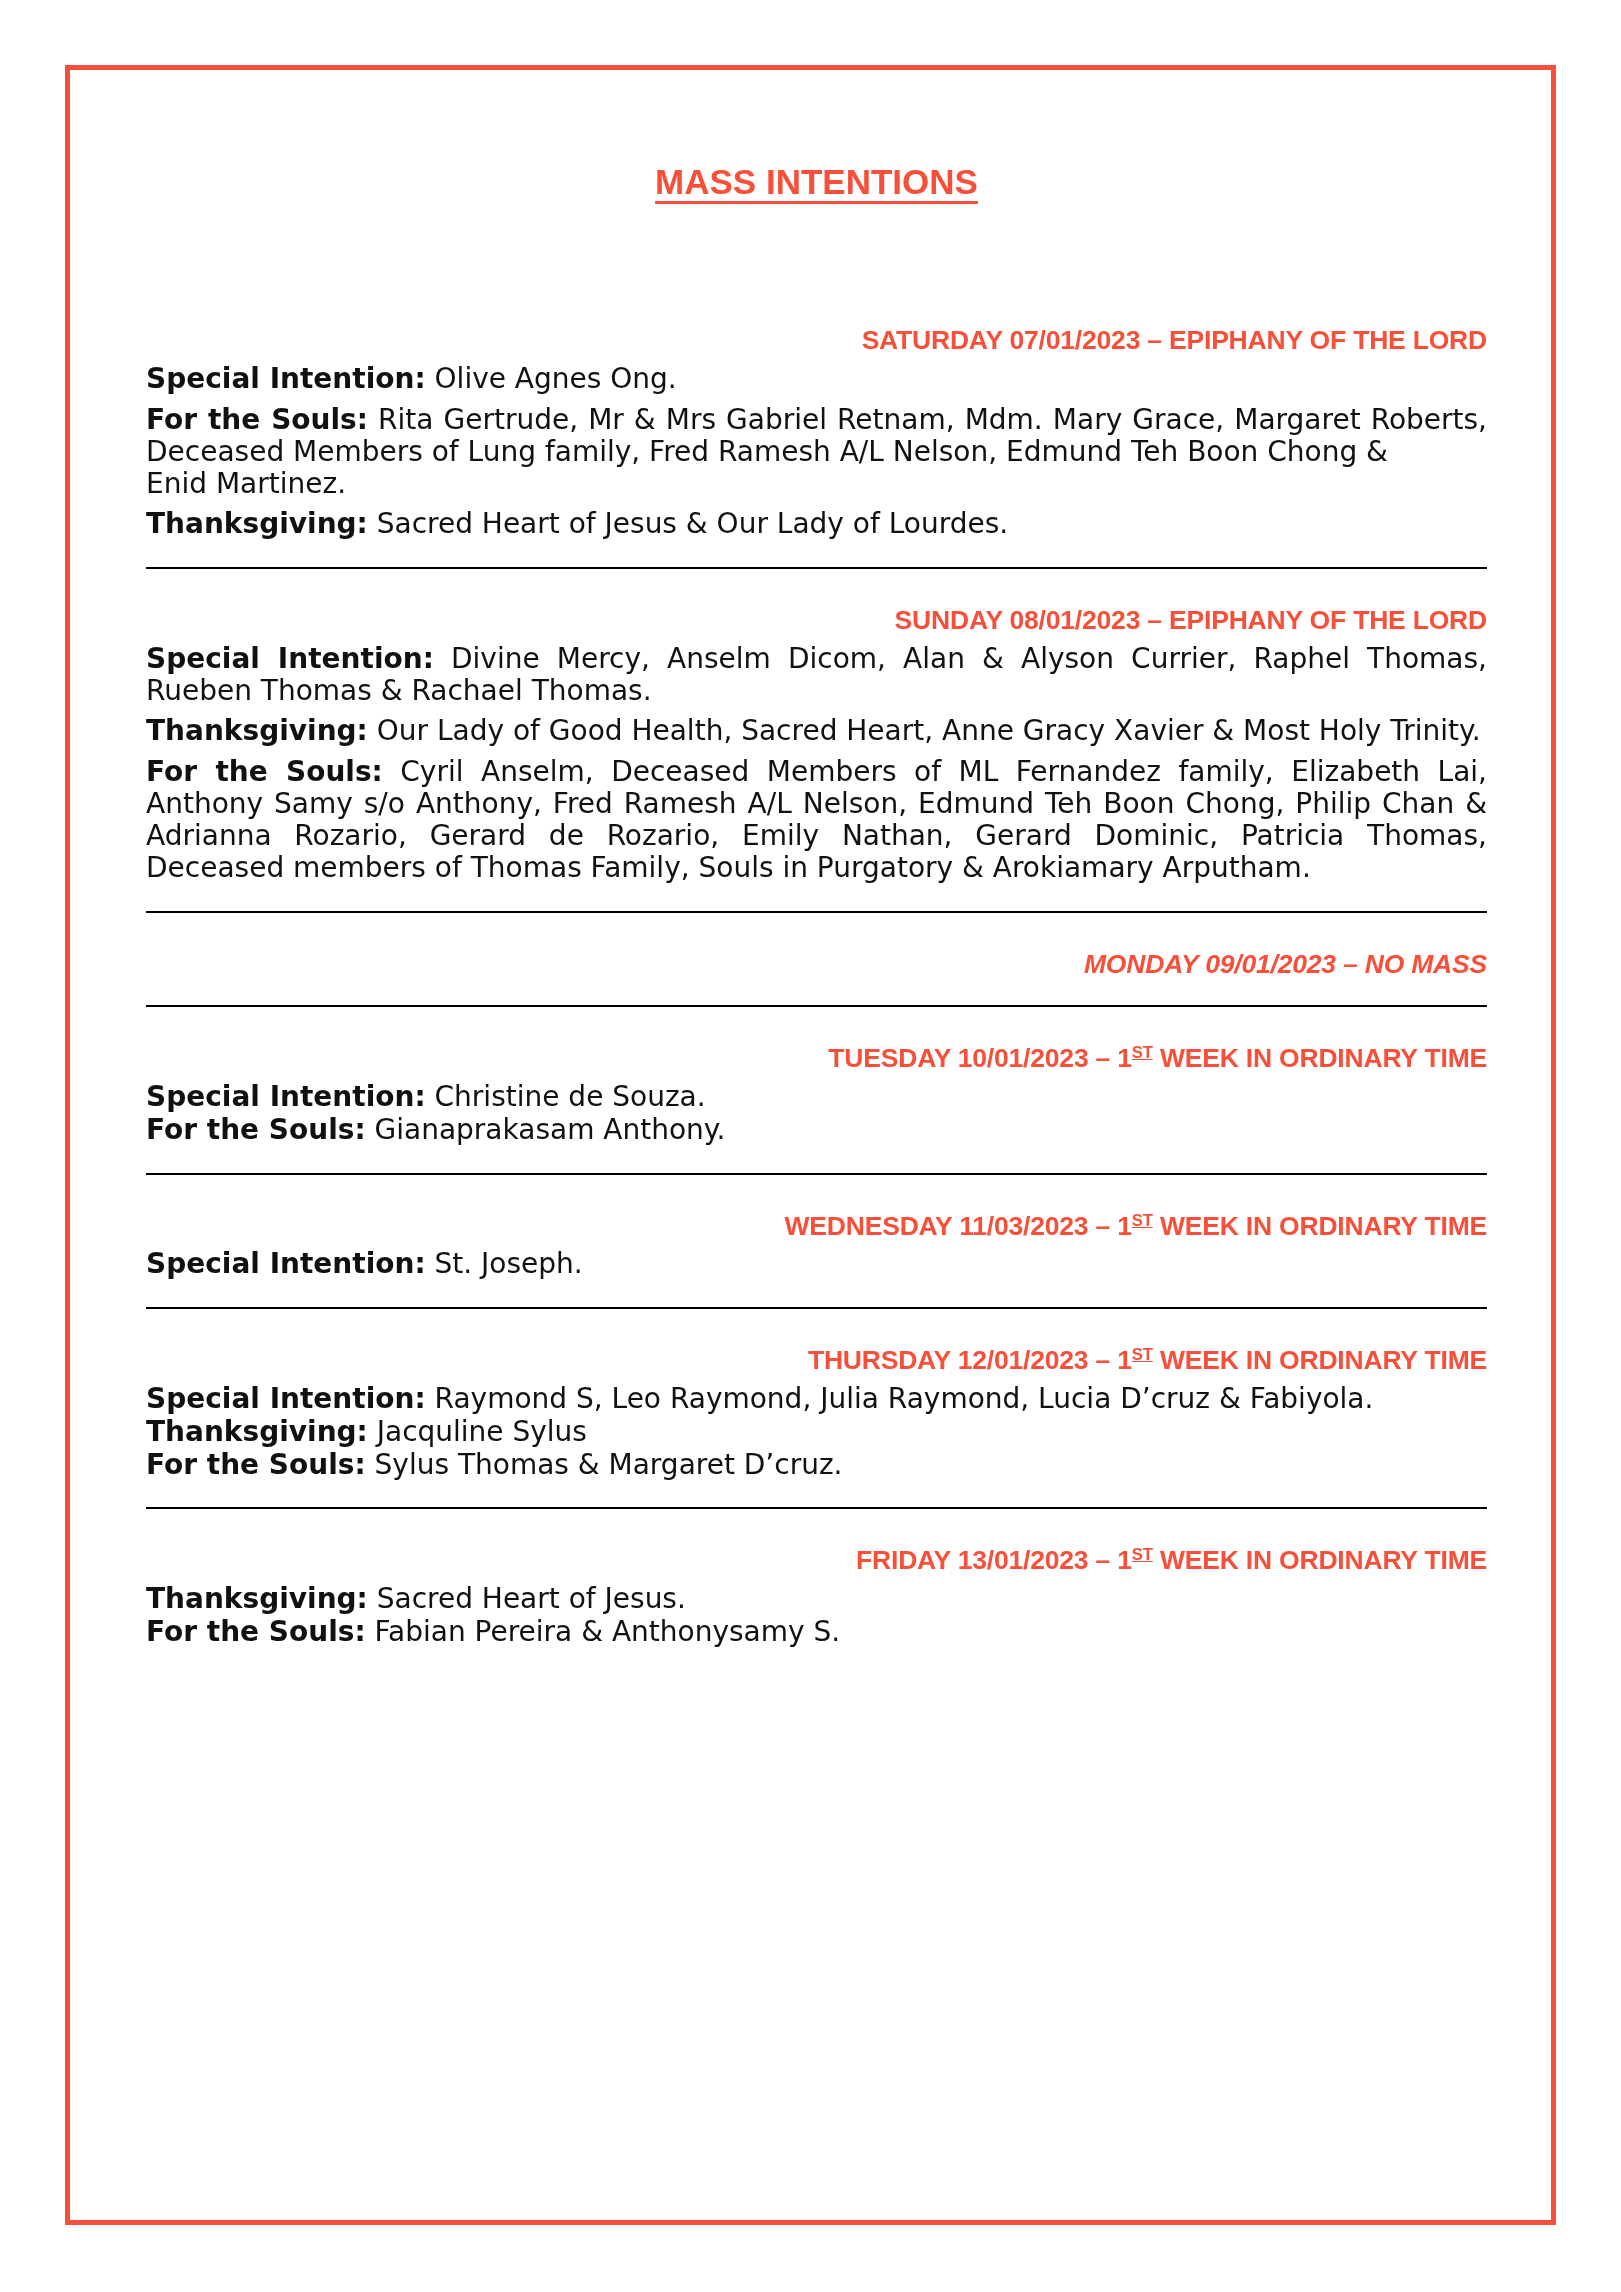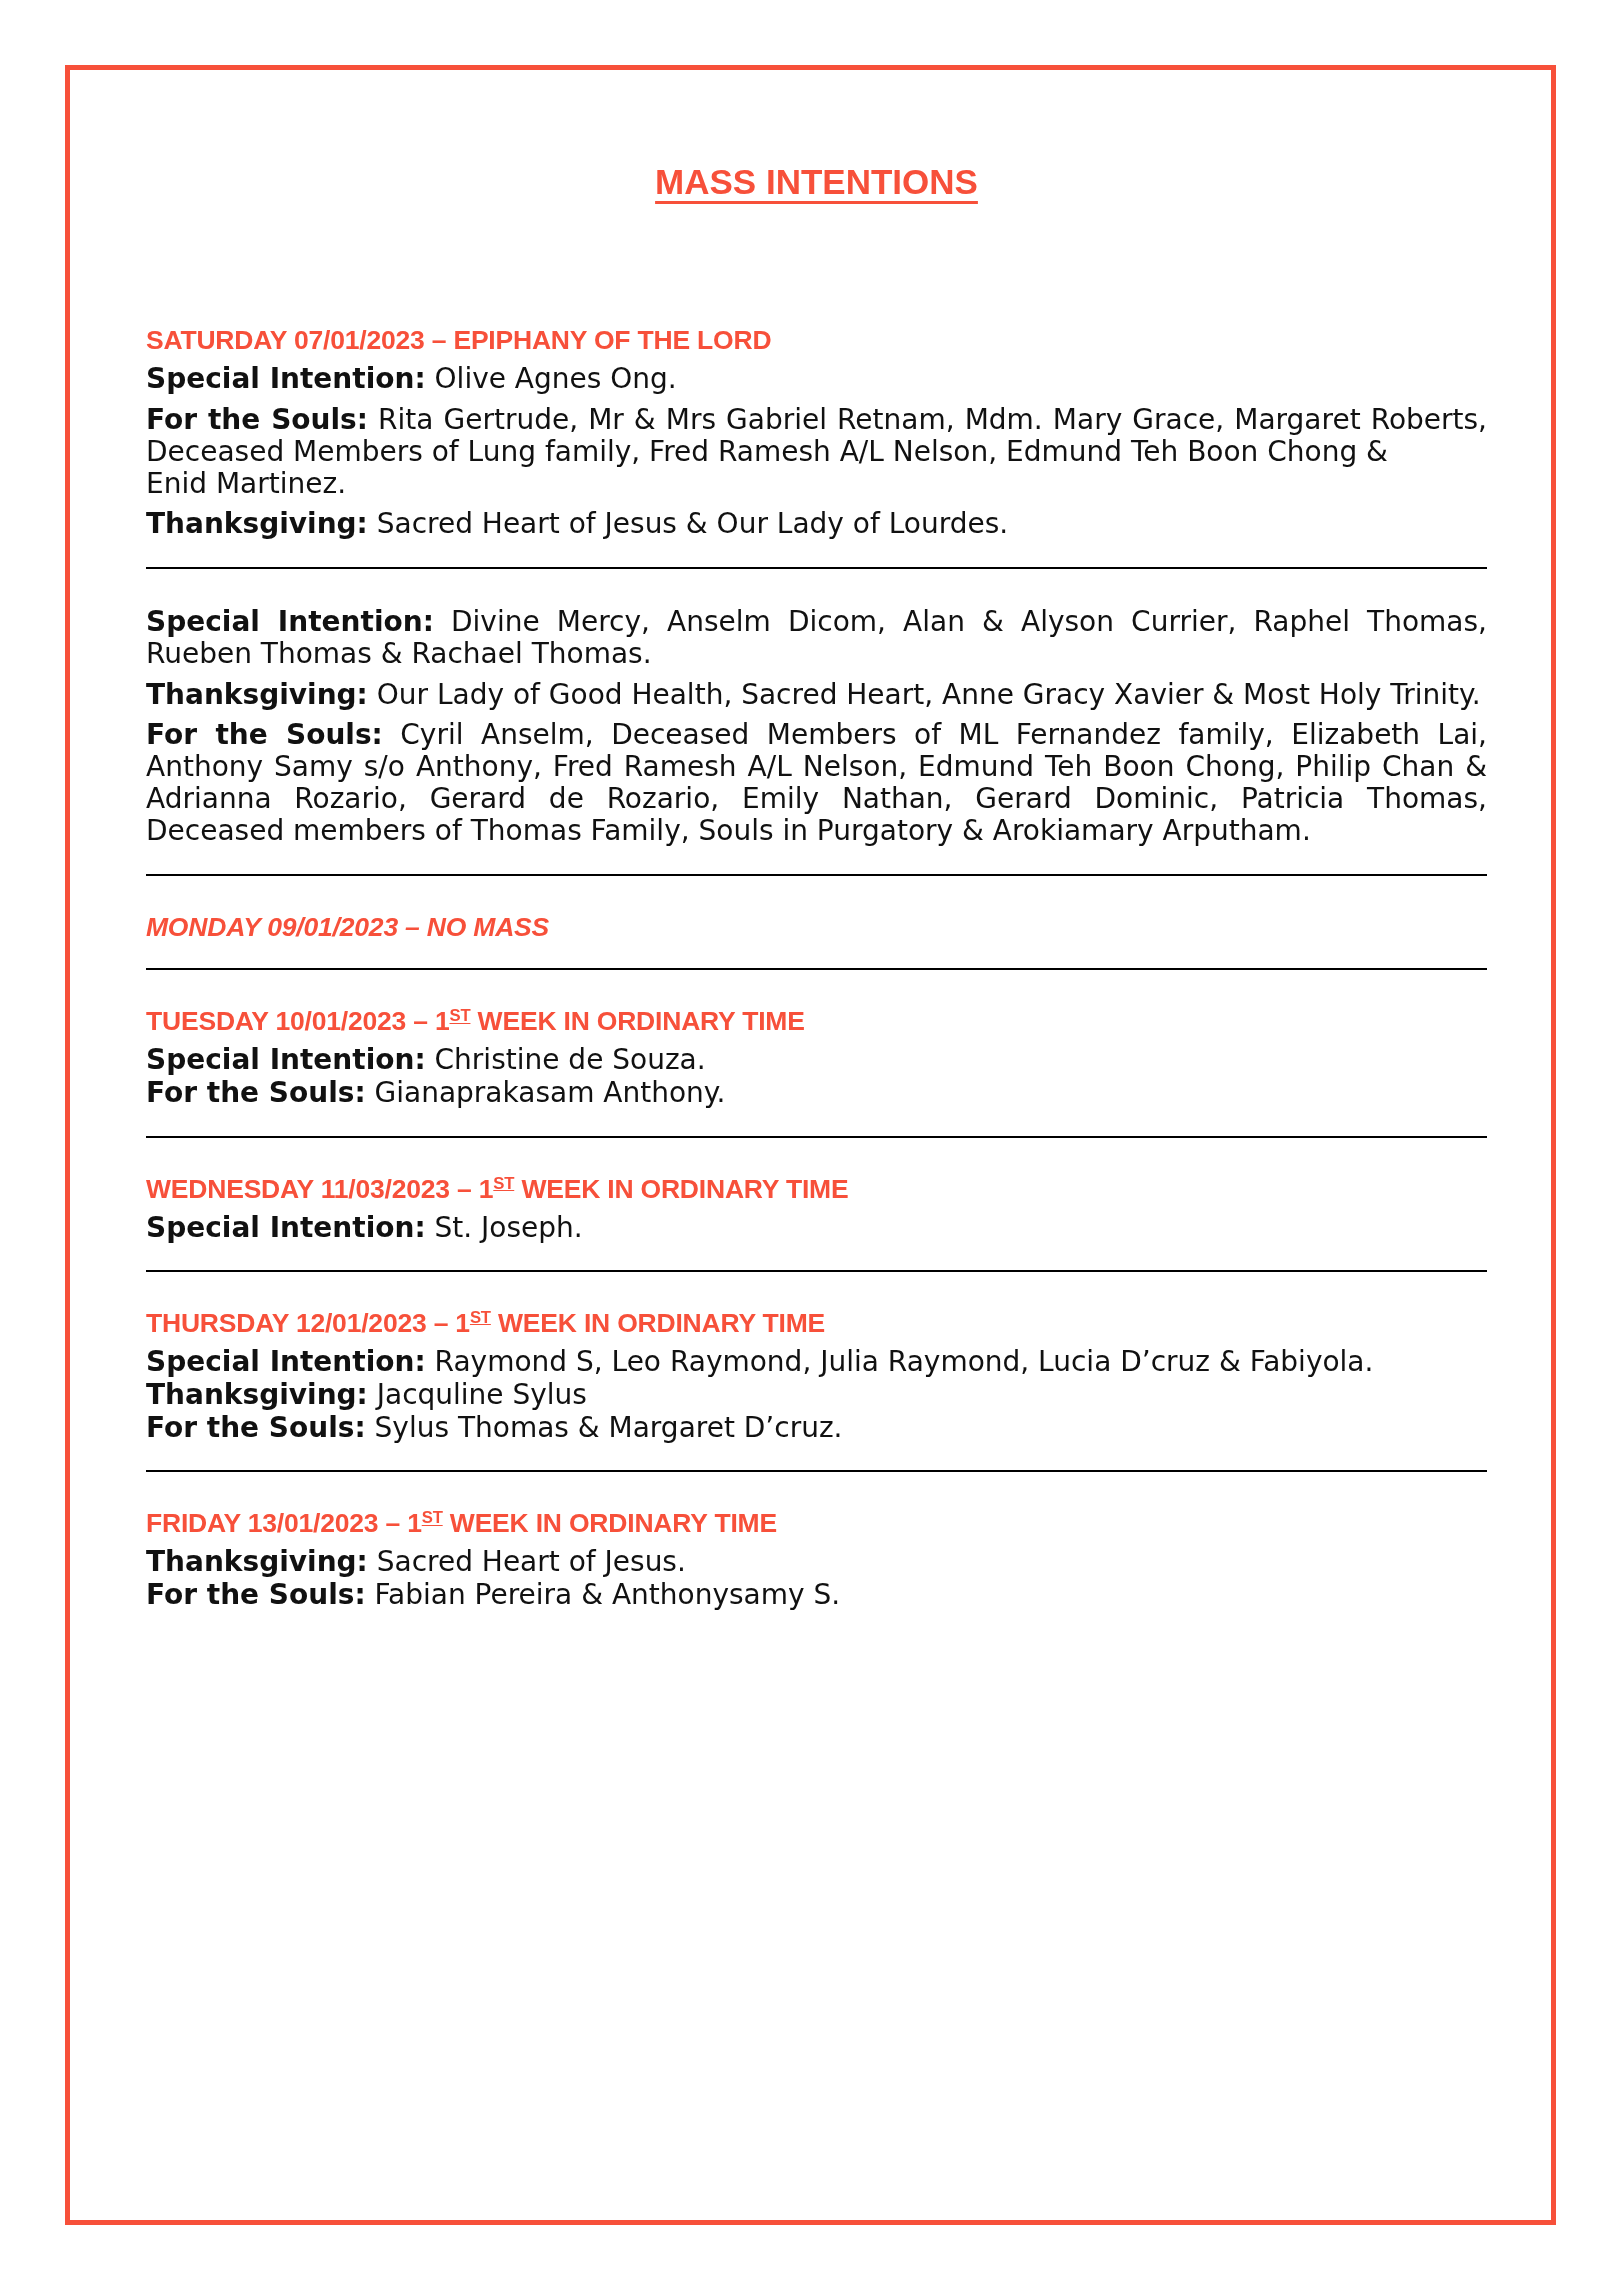--- a/index.html
+++ b/index.html
@@ -38,20 +38,21 @@
   }
   .section { margin: 0; }
   .heading {
     margin: 0 0 7.8px 0;
     font-family: "Liberation Sans", sans-serif;
     font-size: 26.5px;
     line-height: 29px;
     font-weight: bold;
     color: var(--accent);
     letter-spacing: -0.2px;
+    text-align: right;
   }
   .heading.italic { font-style: italic; }
   .h-sup {
     font-size: 16.7px;
     vertical-align: 8.8px;
     line-height: 0;
     text-decoration: underline;
   }
   .entry {
     margin: 0 0 8.8px 0;
@@ -82,20 +83,21 @@
   <section class="section">
     <h2 class="heading"><span class="h-pre">SATURDAY 07/01/2023 – EPIPHANY OF THE LORD</span><sup class="h-sup"></sup><span class="h-post"></span></h2>
     <p class="entry"><strong class="label">Special Intention:</strong><span class="text"> Olive Agnes Ong.</span></p>
         <p class="entry"><strong class="label">For the Souls:</strong><span class="text"> Rita Gertrude, Mr &amp; Mrs Gabriel Retnam, Mdm. Mary Grace, Margaret Roberts, Deceased Members of Lung family, Fred Ramesh A/L Nelson, Edmund Teh Boon Chong &amp;
 Enid Martinez.</span></p>
         <p class="entry"><strong class="label">Thanksgiving:</strong><span class="text"> Sacred Heart of Jesus &amp; Our Lady of Lourdes.</span></p>
     <hr class="divider">
   </section>
 
   <section class="section">
+    <h2 class="heading"><span class="h-pre">SUNDAY 08/01/2023 – EPIPHANY OF THE LORD</span><sup class="h-sup"></sup><span class="h-post"></span></h2>
     <p class="entry"><strong class="label">Special Intention:</strong><span class="text"> Divine Mercy, Anselm Dicom, Alan &amp; Alyson Currier, Raphel Thomas, Rueben Thomas &amp; Rachael Thomas.</span></p>
         <p class="entry"><strong class="label">Thanksgiving:</strong><span class="text"> Our Lady of Good Health, Sacred Heart, Anne Gracy Xavier &amp; Most Holy Trinity.</span></p>
         <p class="entry"><strong class="label">For the Souls:</strong><span class="text"> Cyril Anselm, Deceased Members of ML Fernandez family, Elizabeth Lai, Anthony Samy s/o Anthony, Fred Ramesh A/L Nelson, Edmund Teh Boon Chong, Philip Chan &amp; Adrianna Rozario, Gerard de Rozario, Emily Nathan, Gerard Dominic, Patricia Thomas, Deceased members of Thomas Family, Souls in Purgatory &amp; Arokiamary Arputham.</span></p>
     <hr class="divider">
   </section>
 
   <section class="section">
     <h2 class="heading italic"><span class="h-pre">MONDAY 09/01/2023 – NO MASS</span><sup class="h-sup"></sup><span class="h-post"></span></h2>
 
     <hr class="divider">

